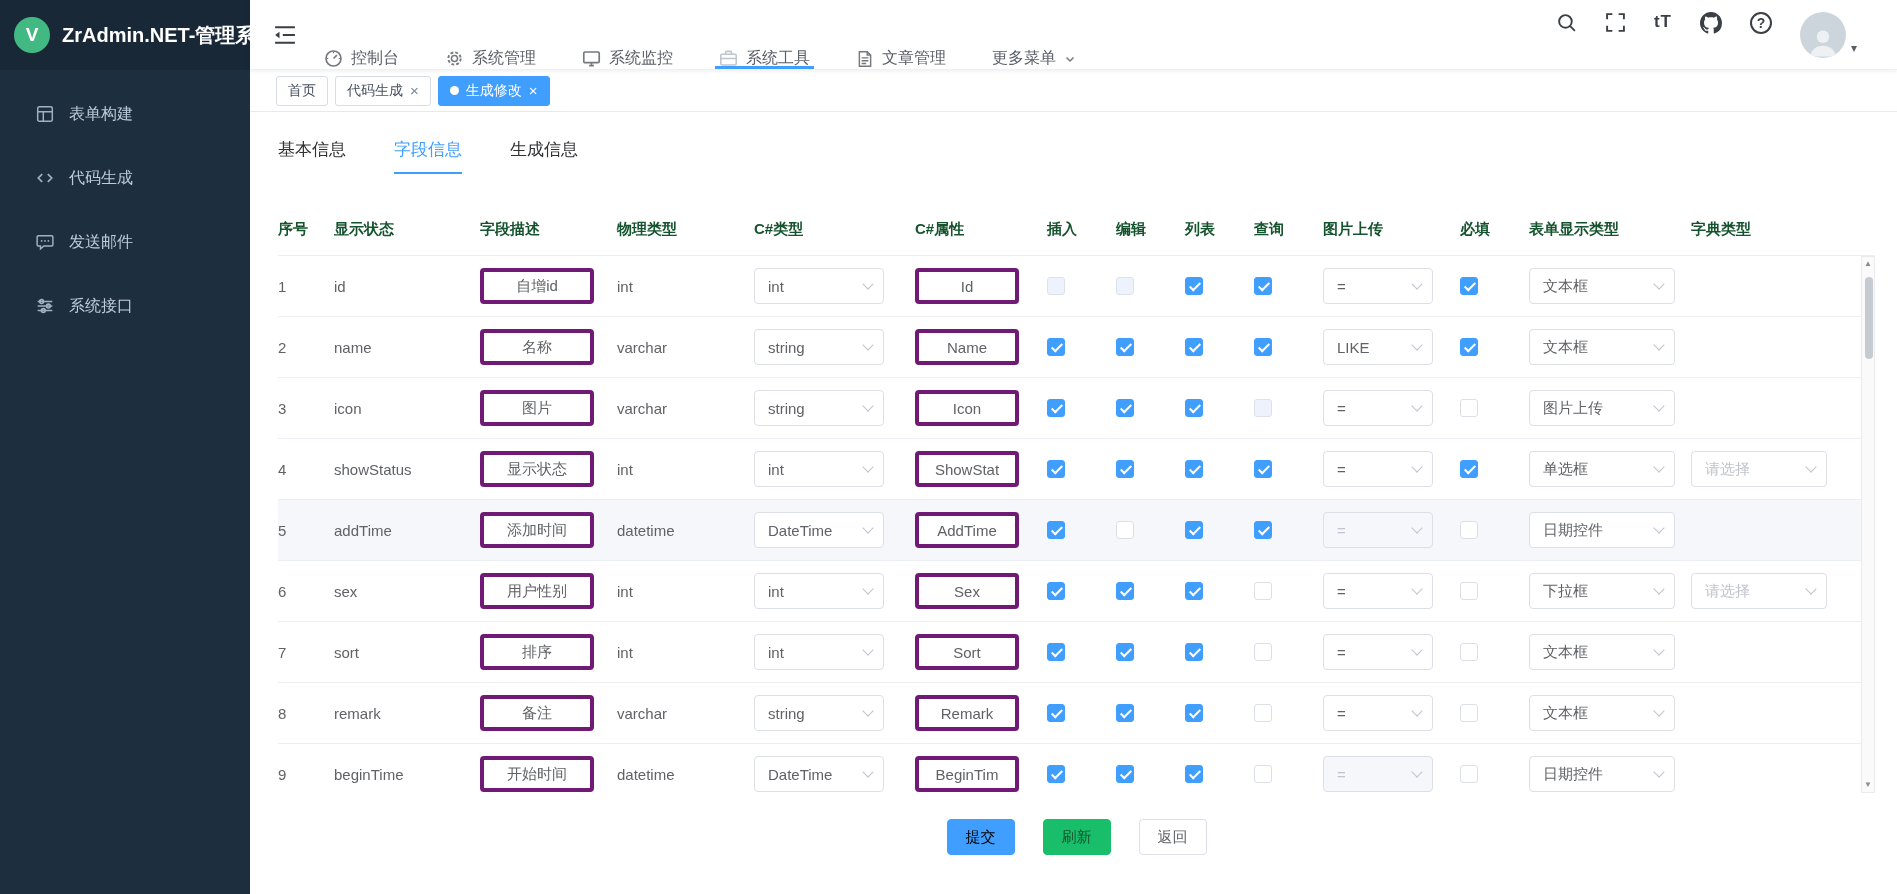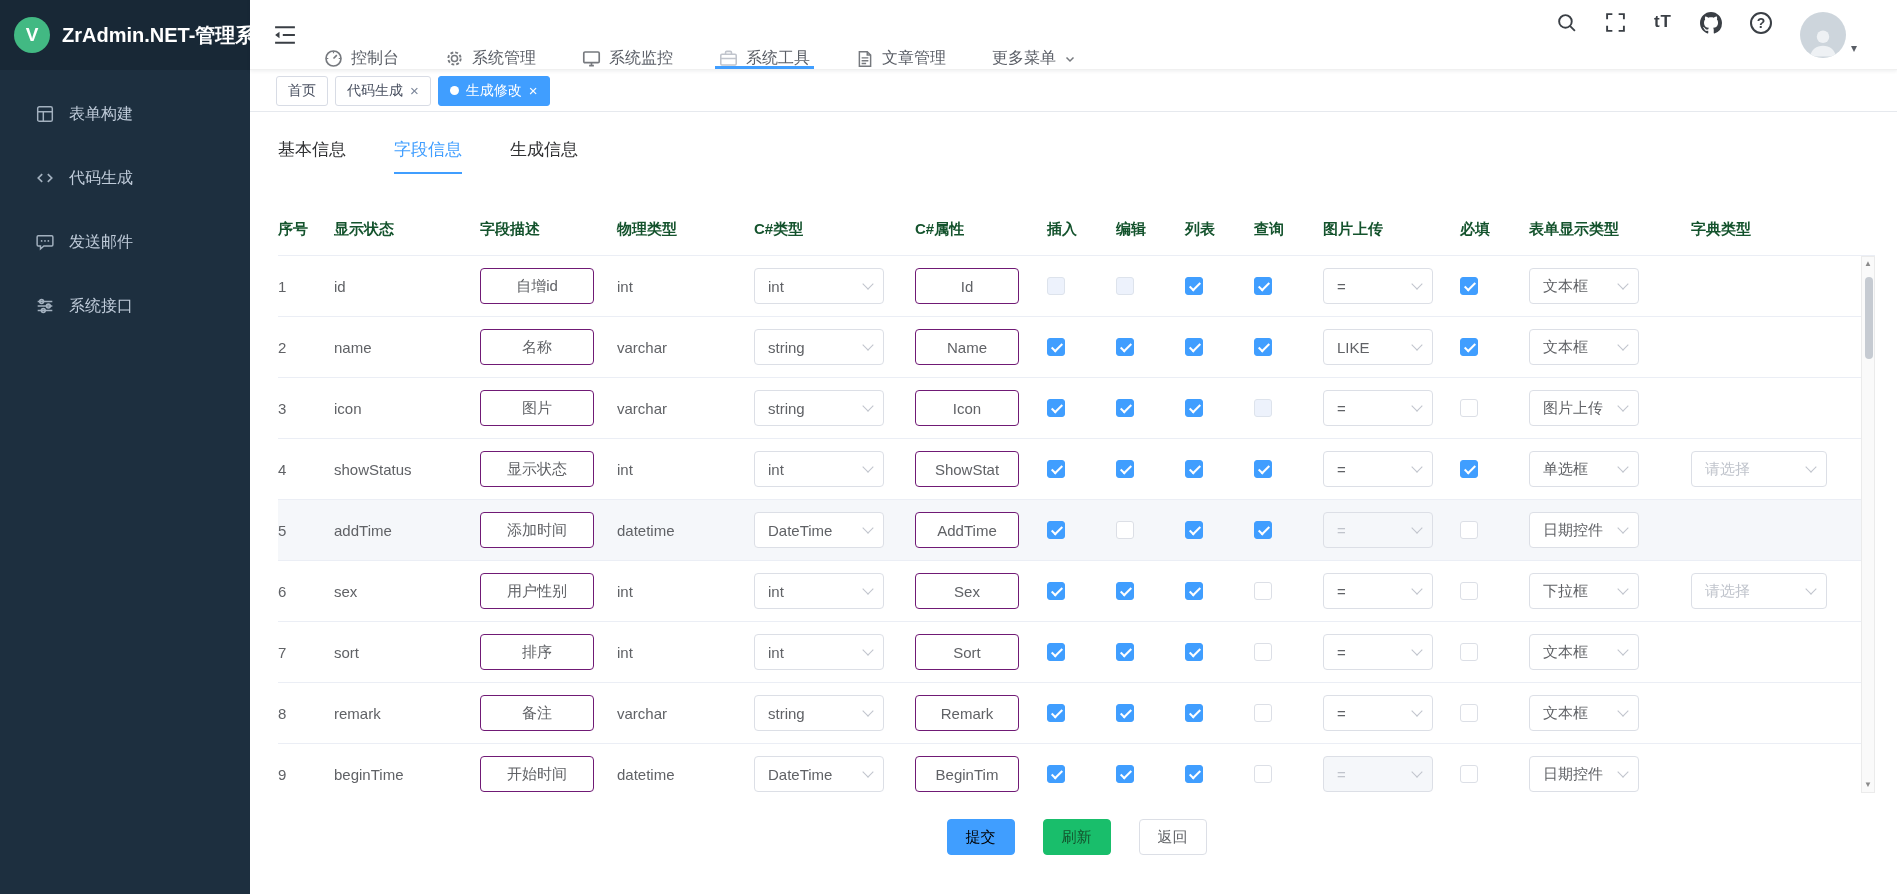--- a/index.html
+++ b/index.html
@@ -45,30 +45,30 @@
 .ctab.active::after{content:"";position:absolute;left:0;right:0;bottom:0;height:2.5px;background:var(--primary,#409eff)}
 
 .table-wrap{position:relative;width:1597px}
 .grid{display:grid;grid-template-columns:56px 146px 137px 137px 161px 132px 69px 69px 69px 69px 137px 69px 162px minmax(140px,1fr);align-items:center}
 .thead{height:52px;border-bottom:1px solid #ebeef5}
 .th{font-size:15px;color:#14532d;font-weight:600;padding-right:8px;white-space:nowrap}
 .tbody{height:537px;overflow:hidden}
 .trow{height:61px;border-bottom:1px solid #ebeef5}
 .trow.hover{background:#f5f7fa}
 .td{font-size:15px;color:#606266;padding-right:8px;display:flex;align-items:center}
-.inp{height:36px;border:1px solid #701a75;border-radius:4px;text-align:center;color:#606266;font-size:15px;font-family:inherit;background:#fff;outline:none}
+.inp{height:36px;border:4px solid #701a75;border-radius:4px;text-align:center;color:#606266;font-size:15px;font-family:inherit;background:#fff;outline:none}
 .w-desc{width:114px}
 .w-csprop{width:104px}
 .sel{height:36px;border:1px solid #dcdfe6;border-radius:4px;display:flex;align-items:center;padding:0 26px 0 13px;color:#606266;font-size:15px;background:#fff;position:relative;cursor:pointer;white-space:nowrap;overflow:hidden}
 .sel::after{content:"";position:absolute;right:11px;top:50%;margin-top:-6px;width:7px;height:7px;border-right:1.6px solid #c0c4cc;border-bottom:1.6px solid #c0c4cc;transform:rotate(45deg)}
 .sel.disabled{background:#f5f7fa;color:#c0c4cc;cursor:not-allowed}
 .sel.placeholder{color:#c0c4cc}
 .w-cstype{width:130px}
 .w-qm{width:110px}
-.w-disp{width:110px}
+.w-disp{width:146px}
 .w-dict{width:136px}
 .cb{width:18px;height:18px;border:1px solid #dcdfe6;border-radius:3px;background:#fff;position:relative;display:inline-block;cursor:pointer;flex-shrink:0}
 .cb.checked{background:var(--primary,#409eff);border-color:var(--primary,#409eff)}
 .cb.checked::after{content:"";position:absolute;left:5.5px;top:2px;width:4px;height:9px;border:solid #fff;border-width:0 2px 2px 0;transform:rotate(45deg)}
 .cb.disabled{background:#edf2fc;border-color:#dde3ec;cursor:not-allowed}
 
 .vscroll{position:absolute;top:52px;right:0;width:14px;height:537px;background:#fafafa;border:1px solid #ebebeb;display:flex;flex-direction:column;align-items:center;justify-content:space-between;padding:3px 0}
 .vscroll .arr{font-size:8px;color:#8b8b8b;line-height:1;cursor:pointer}
 .vscroll .thumb{position:absolute;top:20px;left:2.5px;width:8px;height:82px;background:#c6cbd2;border-radius:4px;cursor:pointer}
 

